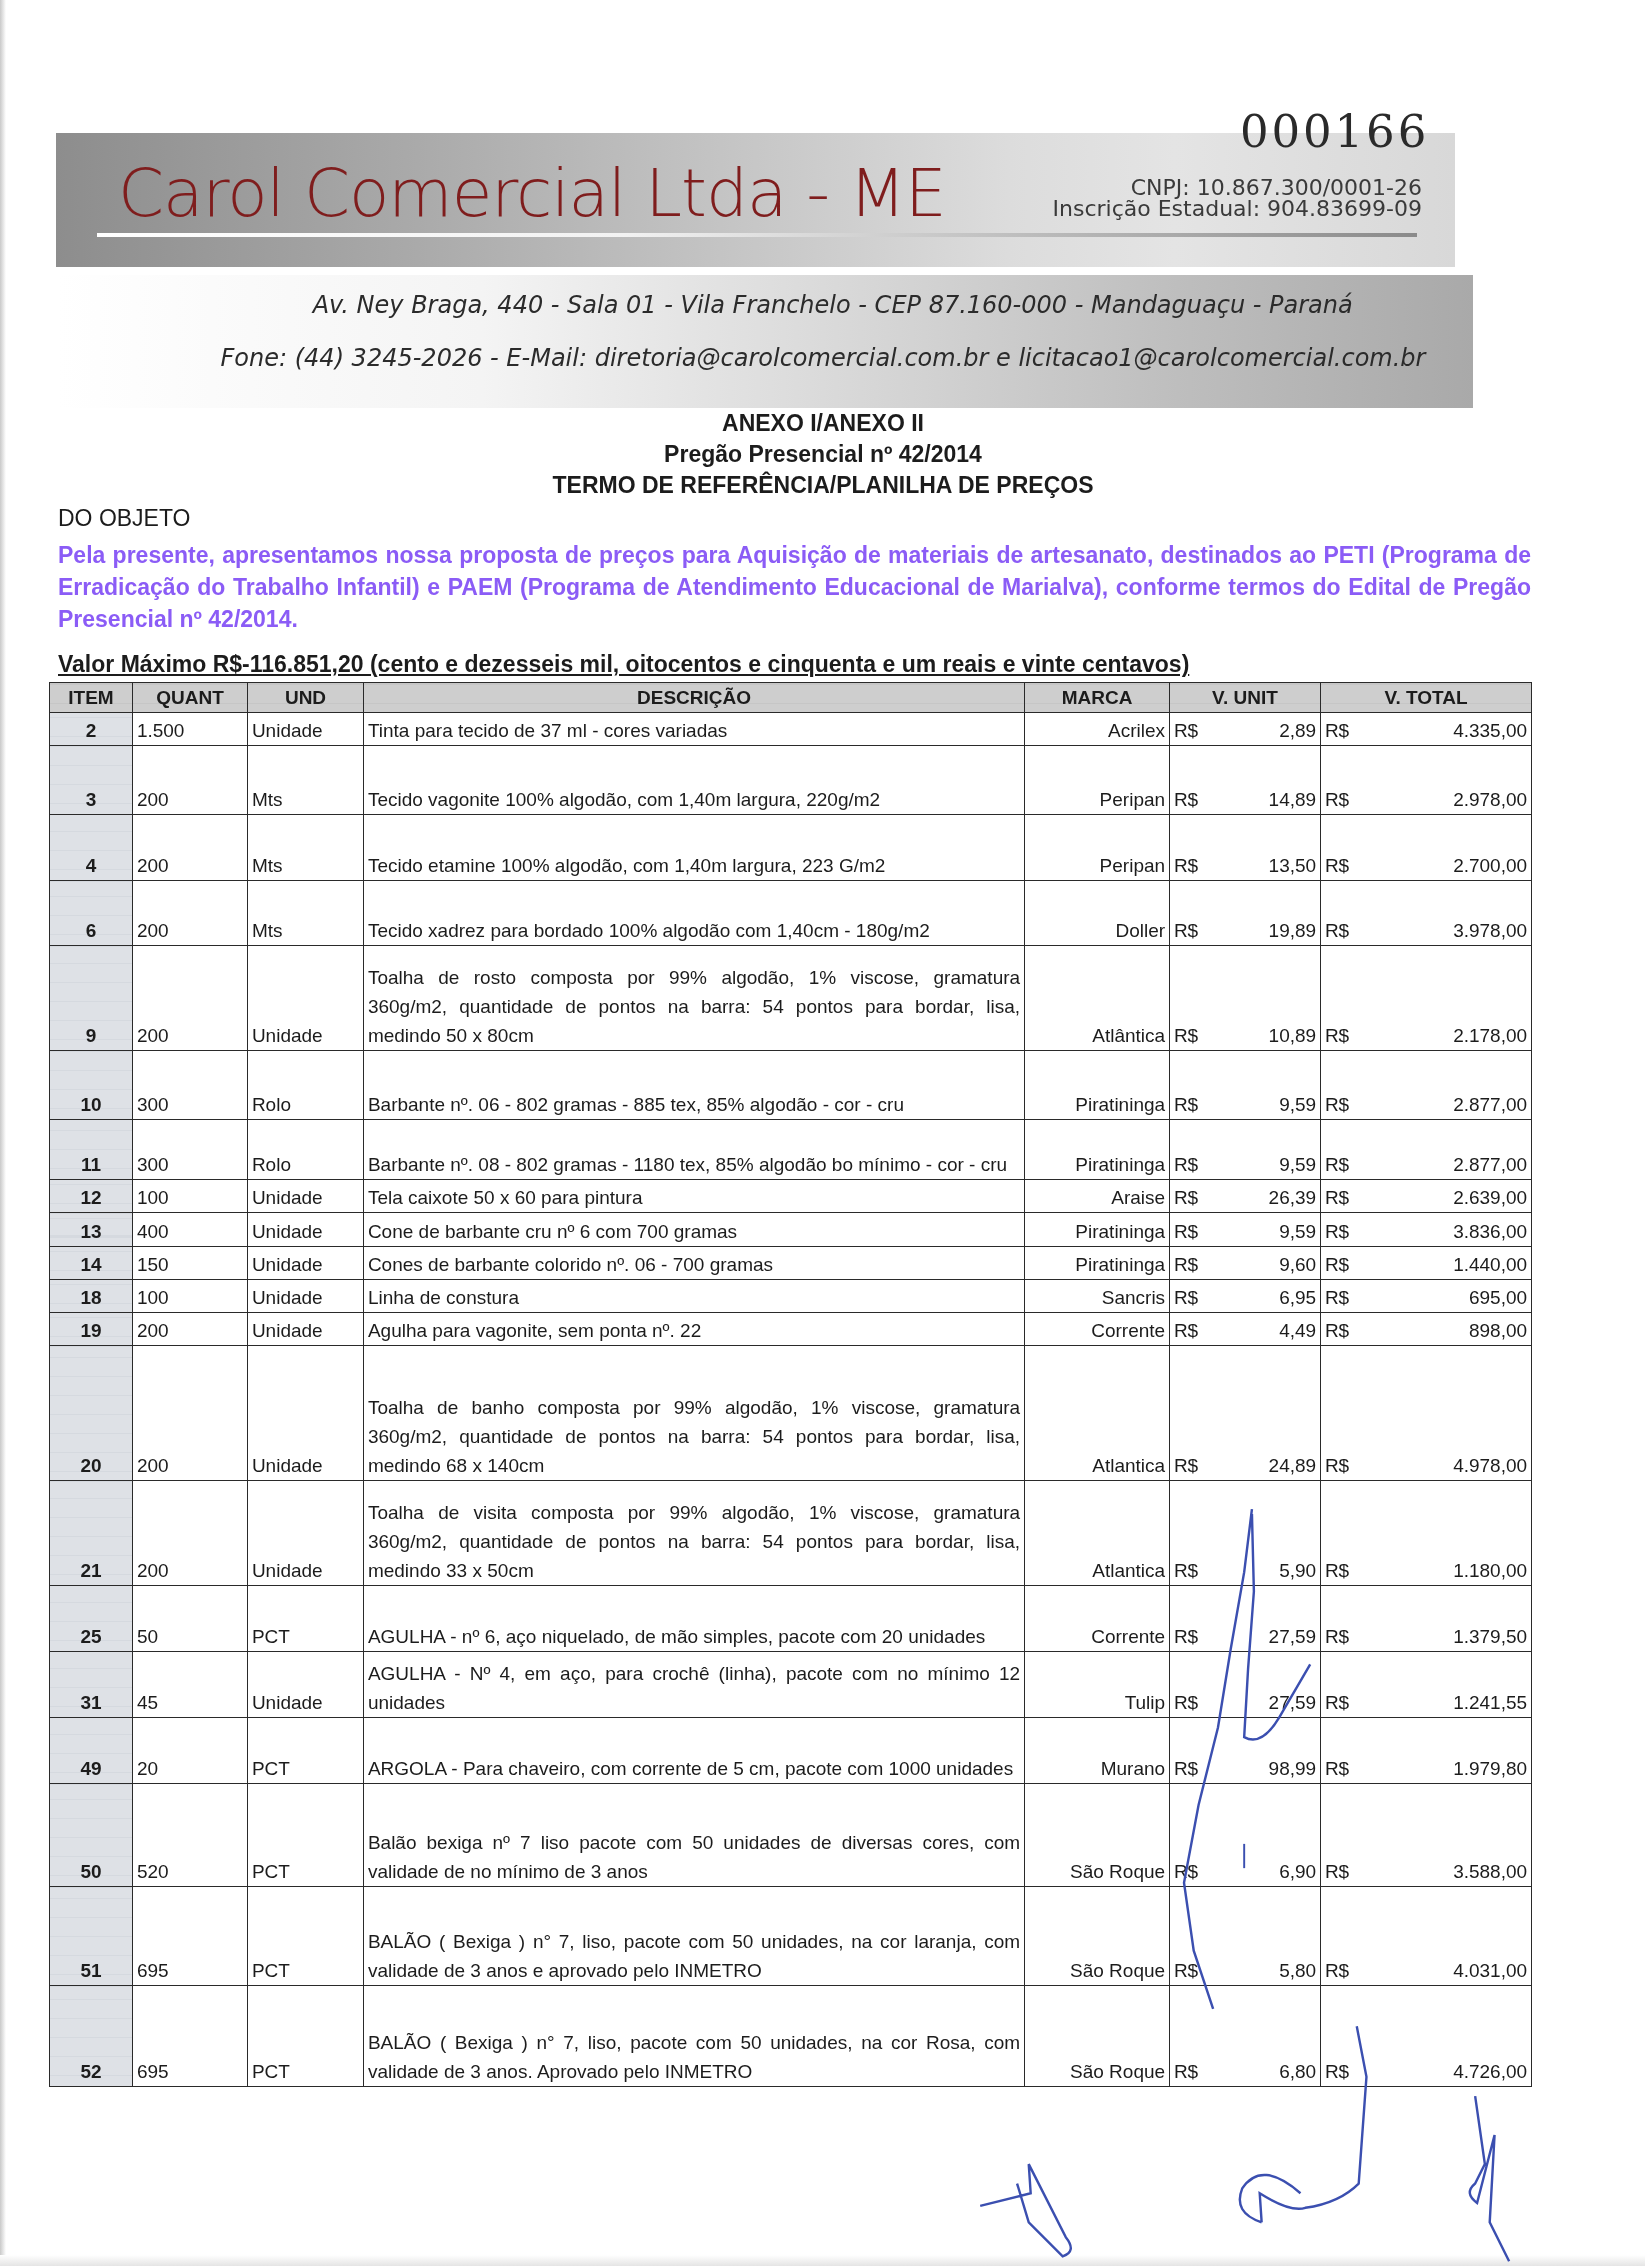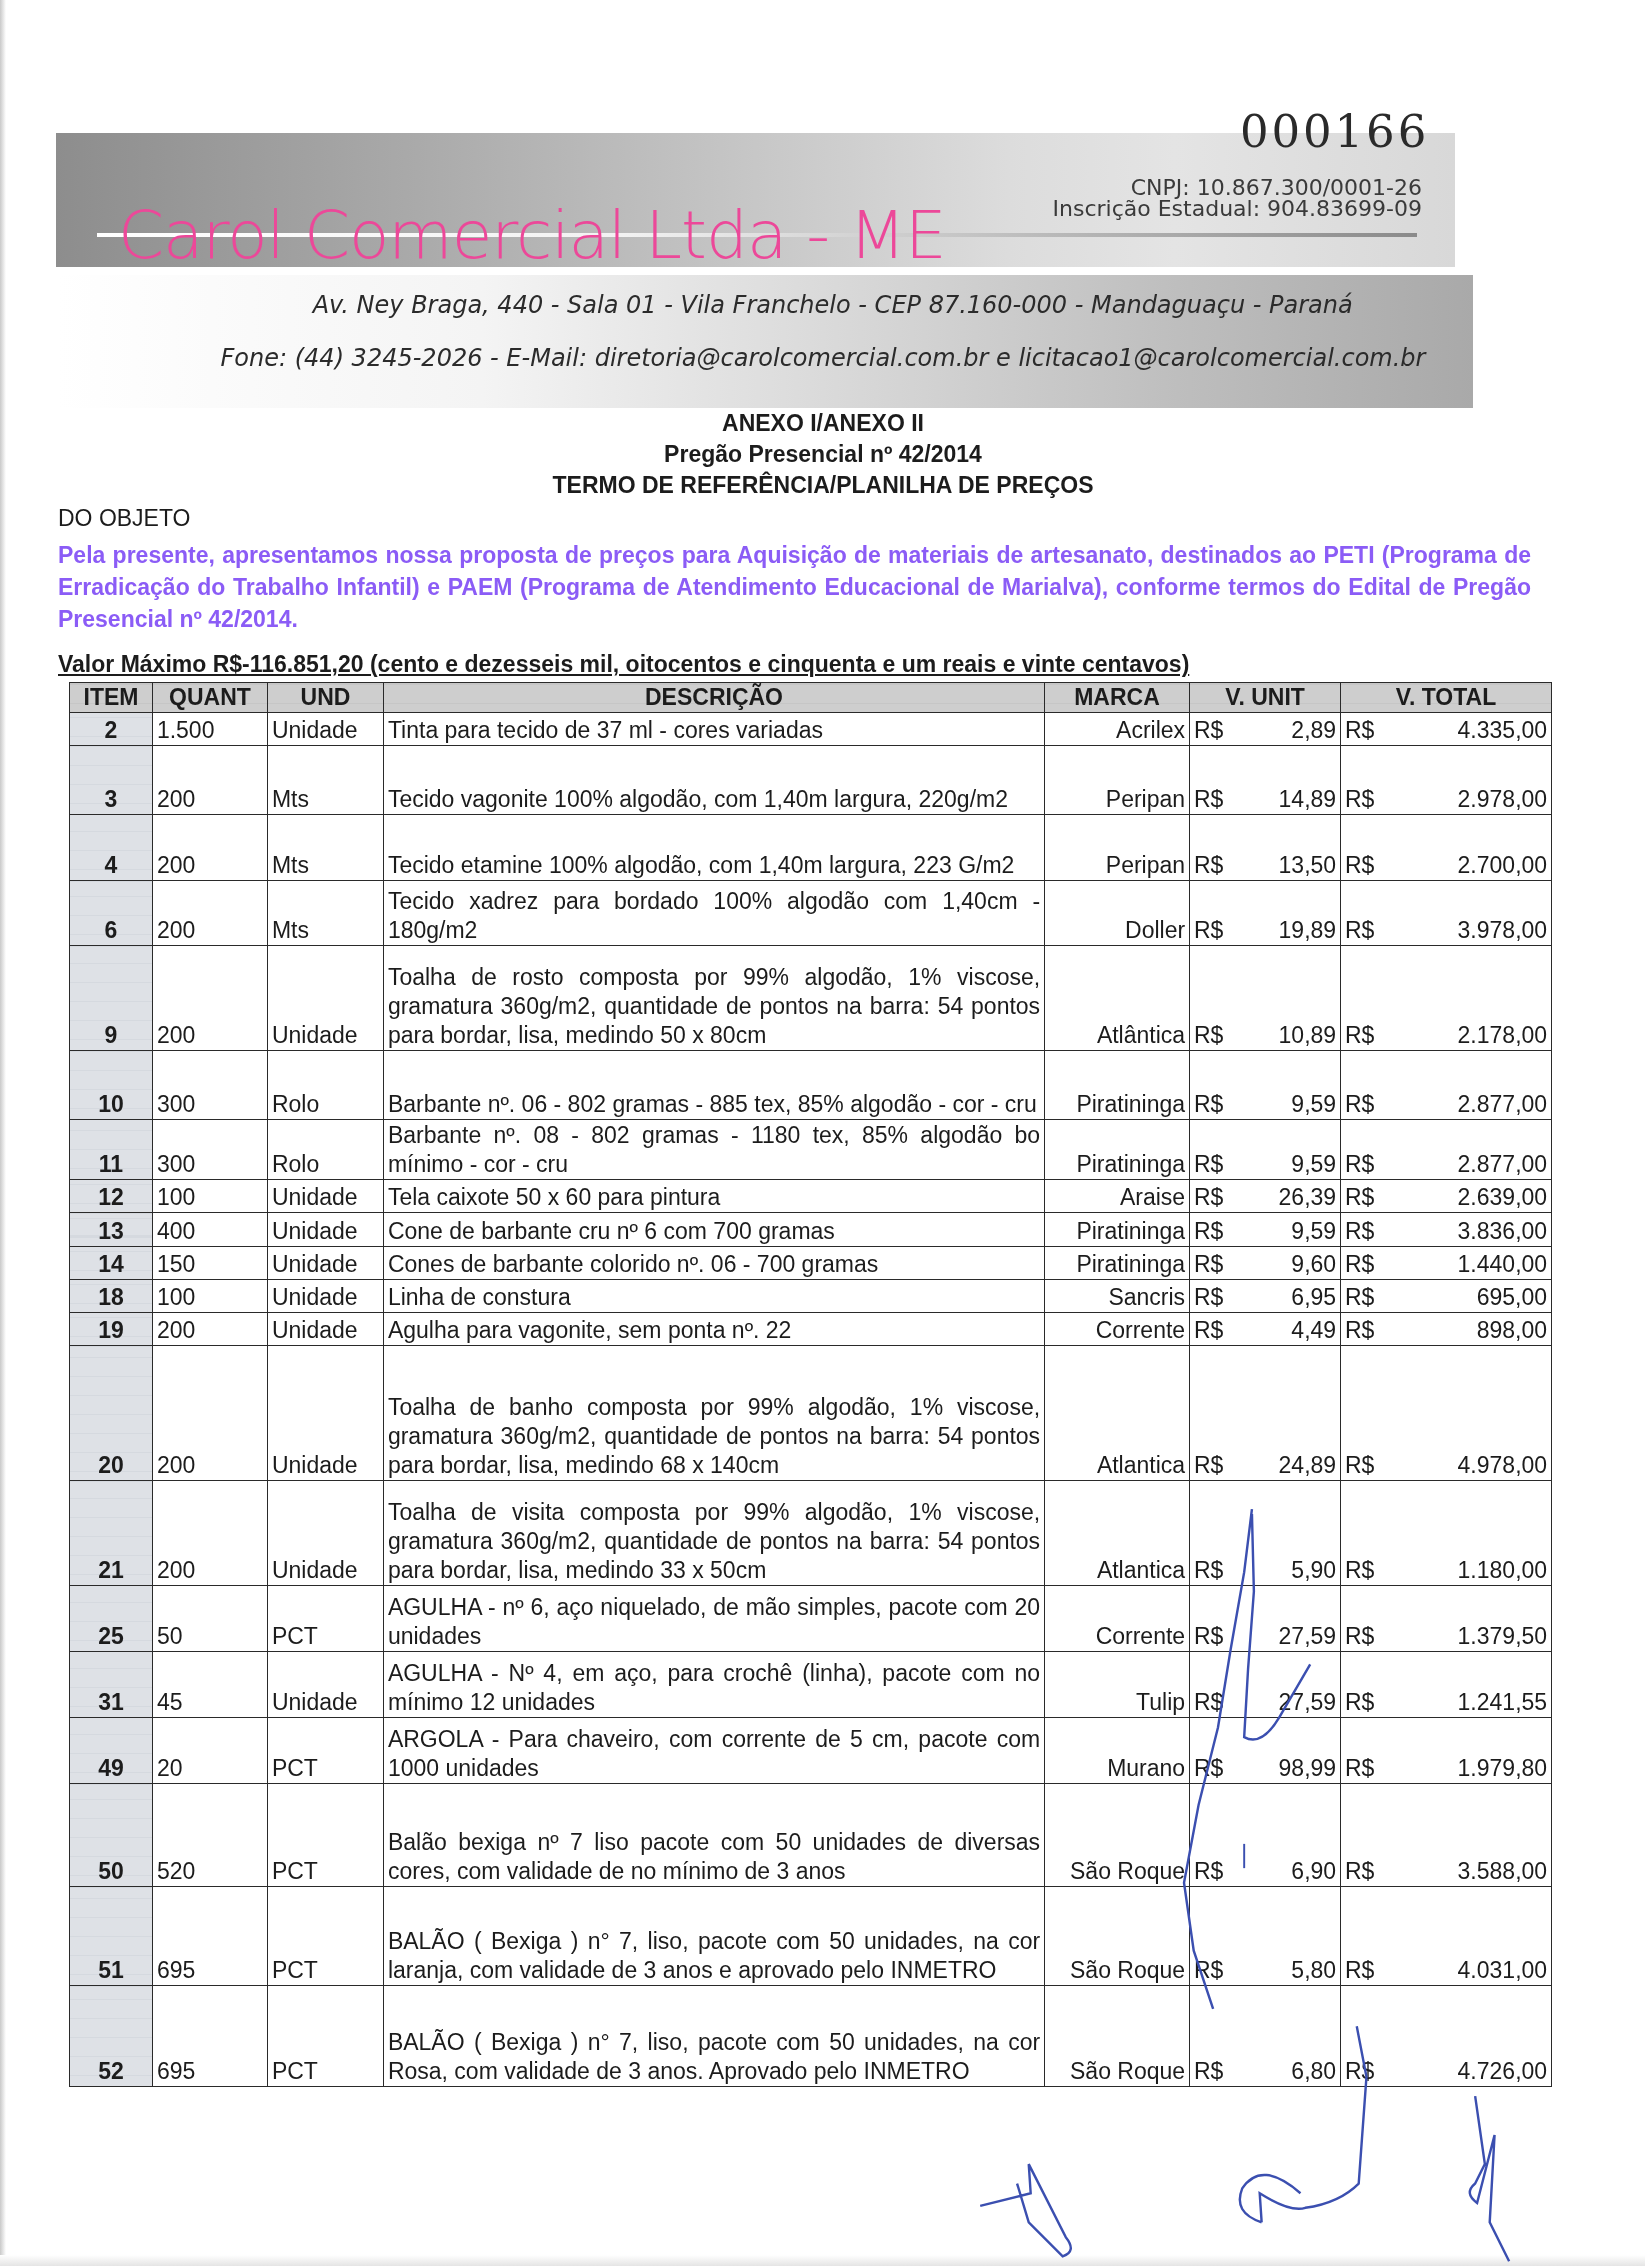--- a/index.html
+++ b/index.html
@@ -4,36 +4,36 @@
 <style>
   html, body { margin: 0; padding: 0; background: #ffffff; }
   body { width: 1646px; height: 2267px; position: relative; overflow: hidden; font-family: "Liberation Sans", sans-serif; color: #1c1c1c; }
   .page-edge { position: absolute; left: 0; top: 0; width: 5.8px; height: 2267px; background: linear-gradient(to right, #c9c9c9, #ffffff); }
   .page-bottom { position: absolute; left: 0; bottom: 0; width: 1646px; height: 11.6px; background: linear-gradient(to bottom, #ffffff, #e2e2e2); }
 
   .doc-number { position: absolute; left: 1240px; top: 105px; font-family: "DejaVu Serif", serif; font-size: 45px; letter-spacing: 2.9px; color: #2a2a2a; }
 
   .brand-band { position: absolute; left: 56px; top: 133px; width: 1399px; height: 134px;
     background: linear-gradient(to right, #8d8d8d 0%, #a9a9a9 25%, #c7c7c7 50%, #dcdcdc 68%, #e4e4e4 80%, #d8d8d8 100%); }
-  .brand-name { position: absolute; left: 118px; top: 155px; font-family: "DejaVu Sans", sans-serif; font-weight: 200; font-size: 66px; letter-spacing: -1px; color: #ec4899; margin-top: 42px; }
+  .brand-name { position: absolute; left: 118px; top: 155px; font-family: "DejaVu Sans", sans-serif; font-weight: 200; font-size: 66px; letter-spacing: -1px; color: #7f1d1d; }
   .brand-underline { position: absolute; left: 97px; top: 233px; width: 1320px; height: 3.9px; background: linear-gradient(to right, #ffffff 0%, #f2f2f2 40%, #bdbdbd 70%, #8a8a8a 100%); }
   .brand-ids { position: absolute; left: 1014px; top: 177px; width: 408px; text-align: right; font-family: "DejaVu Sans", sans-serif; font-size: 22px; line-height: 21.3px; color: #3a3a3a; }
 
   .address-band { position: absolute; left: 58px; top: 275px; width: 1415px; height: 133px;
     background: linear-gradient(to right, #ffffff 0%, #f4f4f4 30%, #d9d9d9 55%, #bdbdbd 80%, #a9a9a9 100%); }
   .address-line { position: absolute; left: 0; width: 1646px; text-align: center; font-family: "DejaVu Sans", sans-serif; font-style: italic; font-size: 24px; color: #2b2b2b; }
   .address-1 { top: 291px; padding-left: 19.4px; box-sizing: border-box; }
   .address-2 { top: 344px; }
 
   .title-block { position: absolute; left: 0; top: 408px; width: 1646px; text-align: center; font-weight: bold; font-size: 23px; line-height: 31px; }
   .section-label { position: absolute; left: 58px; top: 505px; font-size: 23px; }
   .intro { position: absolute; left: 58px; top: 539px; width: 1473px; font-size: 23px; font-weight: bold; line-height: 32px; text-align: justify; color: #8b5cf6; }
   .max-value { position: absolute; left: 58px; top: 651px; font-size: 23px; font-weight: bold; text-decoration: underline; white-space: nowrap; }
 
-  table.prices { position: absolute; left: 69px; top: 682px; border-collapse: collapse; table-layout: fixed; font-size: 23px; }
+  table.prices { position: absolute; left: 49px; top: 682px; border-collapse: collapse; table-layout: fixed; font-size: 19px; }
   table.prices th, table.prices td { border: 1.9px solid #2a2a2a; padding: 0 3.9px; vertical-align: bottom; line-height: 29px; }
   table.prices th { background: repeating-linear-gradient(0deg, #c6c6c6 0px, #c6c6c6 1px, #d6d6d6 1px, #d6d6d6 1.9px); font-weight: bold; height: 29px; text-align: center; vertical-align: middle; }
   td.item { background: repeating-linear-gradient(0deg, #d5d9df 0px, #d5d9df 1px, #e6e9ed 1px, #e6e9ed 1.9px); font-weight: bold; text-align: center; }
   td.quant, td.und { text-align: left; }
   td.desc { text-align: justify; text-align-last: left; padding-right: 5.8px; margin-left: 22px; }
   td.marca { text-align: right; padding-right: 5.8px; }
   td.money { padding: 0 5.8px; }
   .money .cur { float: left; }
   .money .amt { float: right; }
 

